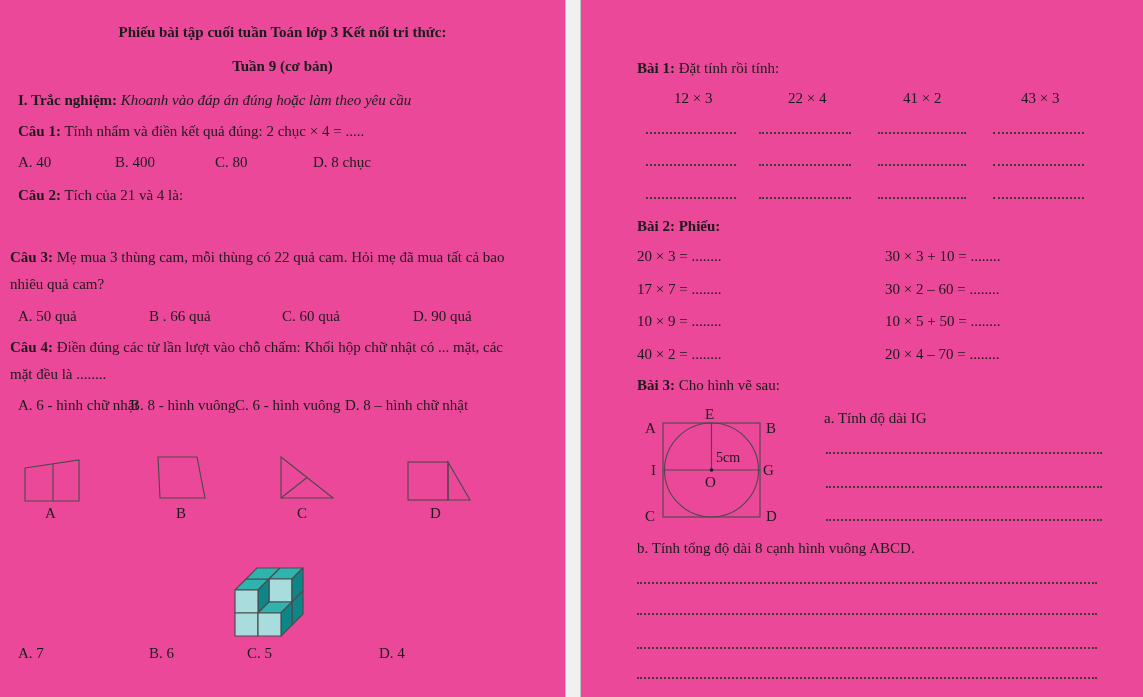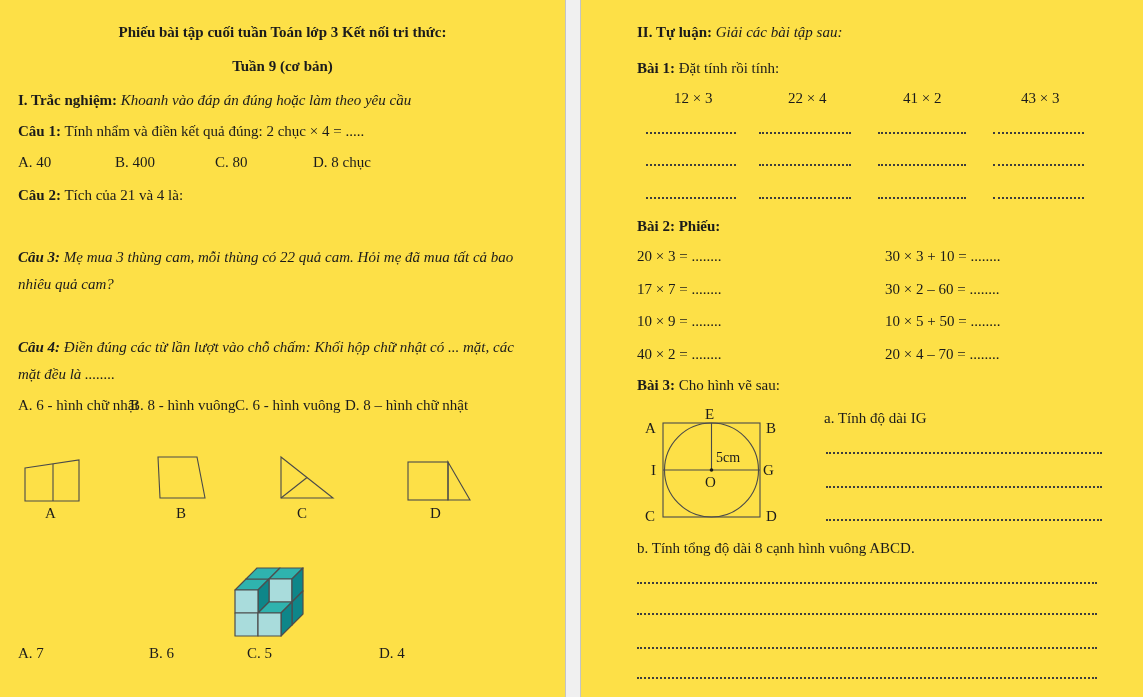--- a/index.html
+++ b/index.html
@@ -1,29 +1,29 @@
 <!DOCTYPE html>
 <html><head>
 <meta charset="utf-8">
 <style>
   html,body{margin:0;padding:0;}
   body{
     width:1143px;height:697px;position:relative;background:#ffffff;
     font-family:"Liberation Serif","DejaVu Serif",serif;
     font-size:15px;color:#1b1b1b;overflow:hidden;
   }
-  .page{position:absolute;top:0;height:697px;background:#fde047;}
+  .page{position:absolute;top:0;height:697px;background:#ec4899;}
   .page-left{left:0;width:565px;}
   .page-right{left:581px;width:562px;}
   .divider{
     position:absolute;top:0;left:565px;width:14px;height:697px;
     background:#f0f0f0;border-left:1px solid #c4c4c4;border-right:1px solid #c4c4c4;
   }
   .line{position:absolute;left:18px;white-space:nowrap;line-height:20px;}
-  .para{position:absolute;left:18px;line-height:27px;font-style:italic;}
+  .para{position:absolute;left:10px;line-height:27px;}
   .center{left:0;width:100%;text-align:center;}
   .b{font-weight:bold;}
   .i{font-style:italic;}
   .row{position:absolute;left:0;width:100%;height:20px;}
   .row span{position:absolute;white-space:nowrap;line-height:20px;}
   .dotline{position:absolute;height:2px;border-bottom:2px dotted #3d3d3d;}
   svg{position:absolute;overflow:visible;}
   .fig-stroke{fill:none;stroke:#4a4a4a;stroke-width:1.1;}
   .cube-face{stroke:#4d4d4d;stroke-width:1.2;stroke-linejoin:round;}
   .fig-label{font-family:"Liberation Serif","DejaVu Serif",serif;font-size:15px;fill:#1b1b1b;}
@@ -43,20 +43,26 @@
   <div class="row" style="top:152px">
     <span style="left:18px">A. 40</span>
     <span style="left:115px">B. 400</span>
     <span style="left:215px">C. 80</span>
     <span style="left:313px">D. 8 chục</span>
   </div>
 
   <div class="line" style="top:185px"><span class="b">Câu 2:</span> <span>Tích của 21 và 4 là:</span></div>
 
   <div class="para" style="top:244px;width:500px"><span class="b">Câu 3:</span> <span>Mẹ mua 3 thùng cam, mỗi thùng có 22 quả cam. Hỏi mẹ đã mua tất cả bao nhiêu quả cam?</span></div>
+  <div class="row" style="top:306px">
+    <span style="left:18px">A. 50 quả</span>
+    <span style="left:149px">B . 66 quả</span>
+    <span style="left:282px">C. 60 quả</span>
+    <span style="left:413px">D. 90 quả</span>
+  </div>
 
   <div class="para" style="top:334px;width:512px"><span class="b">Câu 4:</span> <span>Điền đúng các từ lần lượt vào chỗ chấm: Khối hộp chữ nhật có ... mặt, các mặt đều là ........</span></div>
   <div class="row" style="top:395px">
     <span style="left:18px">A. 6 - hình chữ nhật</span>
     <span style="left:130px">B. 8 - hình vuông</span>
     <span style="left:235px">C. 6 - hình vuông</span>
     <span style="left:345px">D. 8 – hình chữ nhật</span>
   </div>
 
 
@@ -109,21 +115,20 @@
     <span style="left:149px">B. 6</span>
     <span style="left:247px">C. 5</span>
     <span style="left:379px">D. 4</span>
   </div>
 </div>
 
 <div class="divider"></div>
 
 <div class="page page-right">
 
-  <div class="line" style="left:56px;top:22px"><span class="b">II. Tự luận:</span> <span class="i">Giải các bài tập sau:</span></div>
 
   <div class="line" style="left:56px;top:58px"><span class="b">Bài 1:</span> <span>Đặt tính rồi tính:</span></div>
 
   <div class="row" style="top:88px">
     <span style="left:93px">12 × 3</span>
     <span style="left:207px">22 × 4</span>
     <span style="left:322px">41 × 2</span>
     <span style="left:440px">43 × 3</span>
   </div>
 

